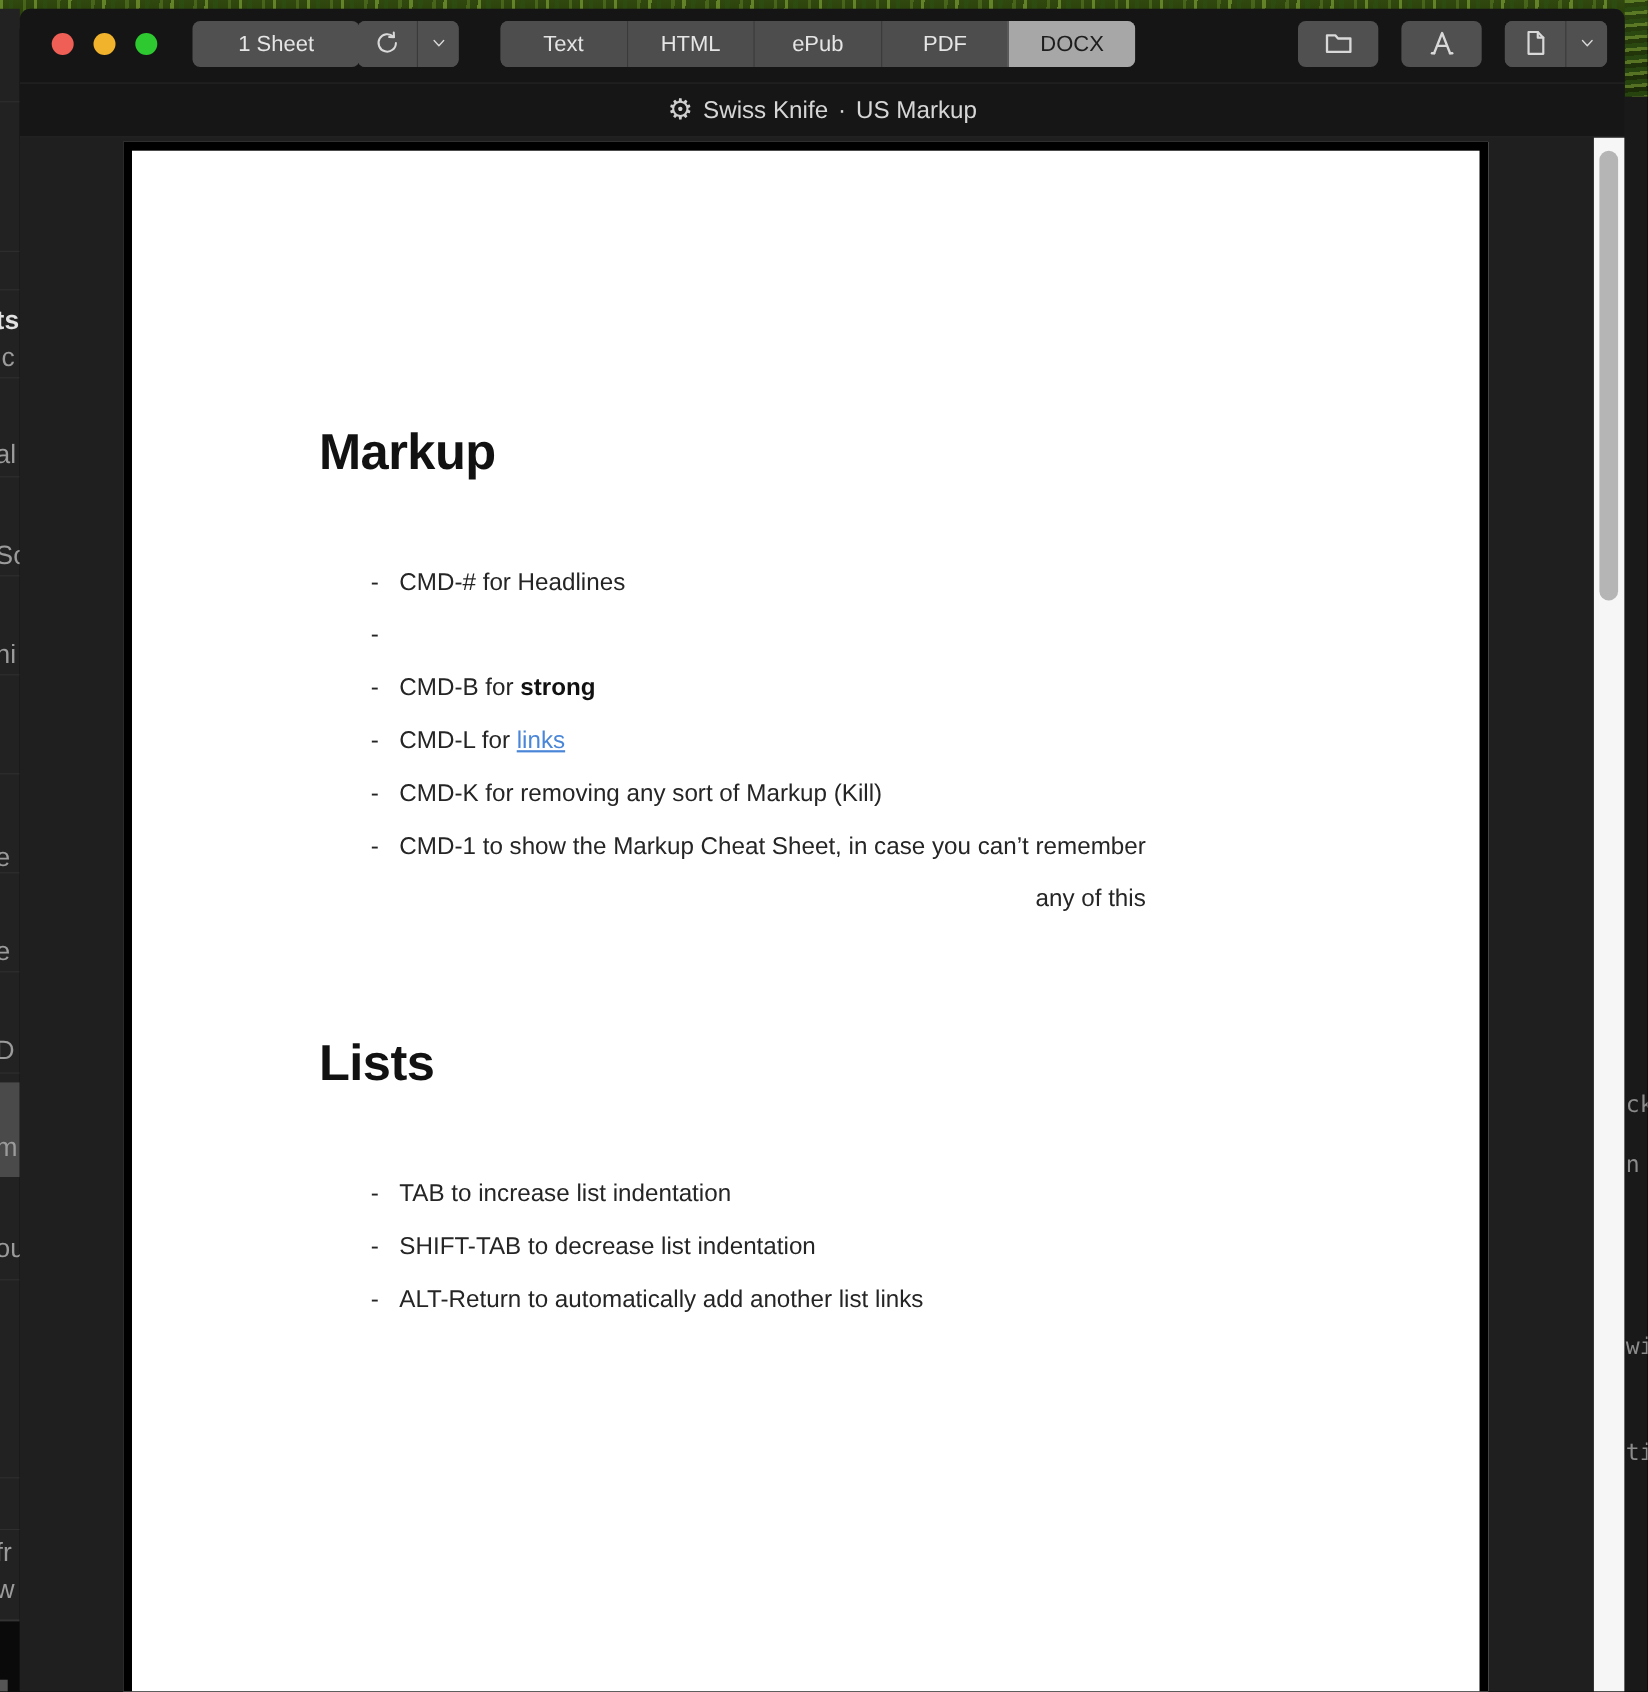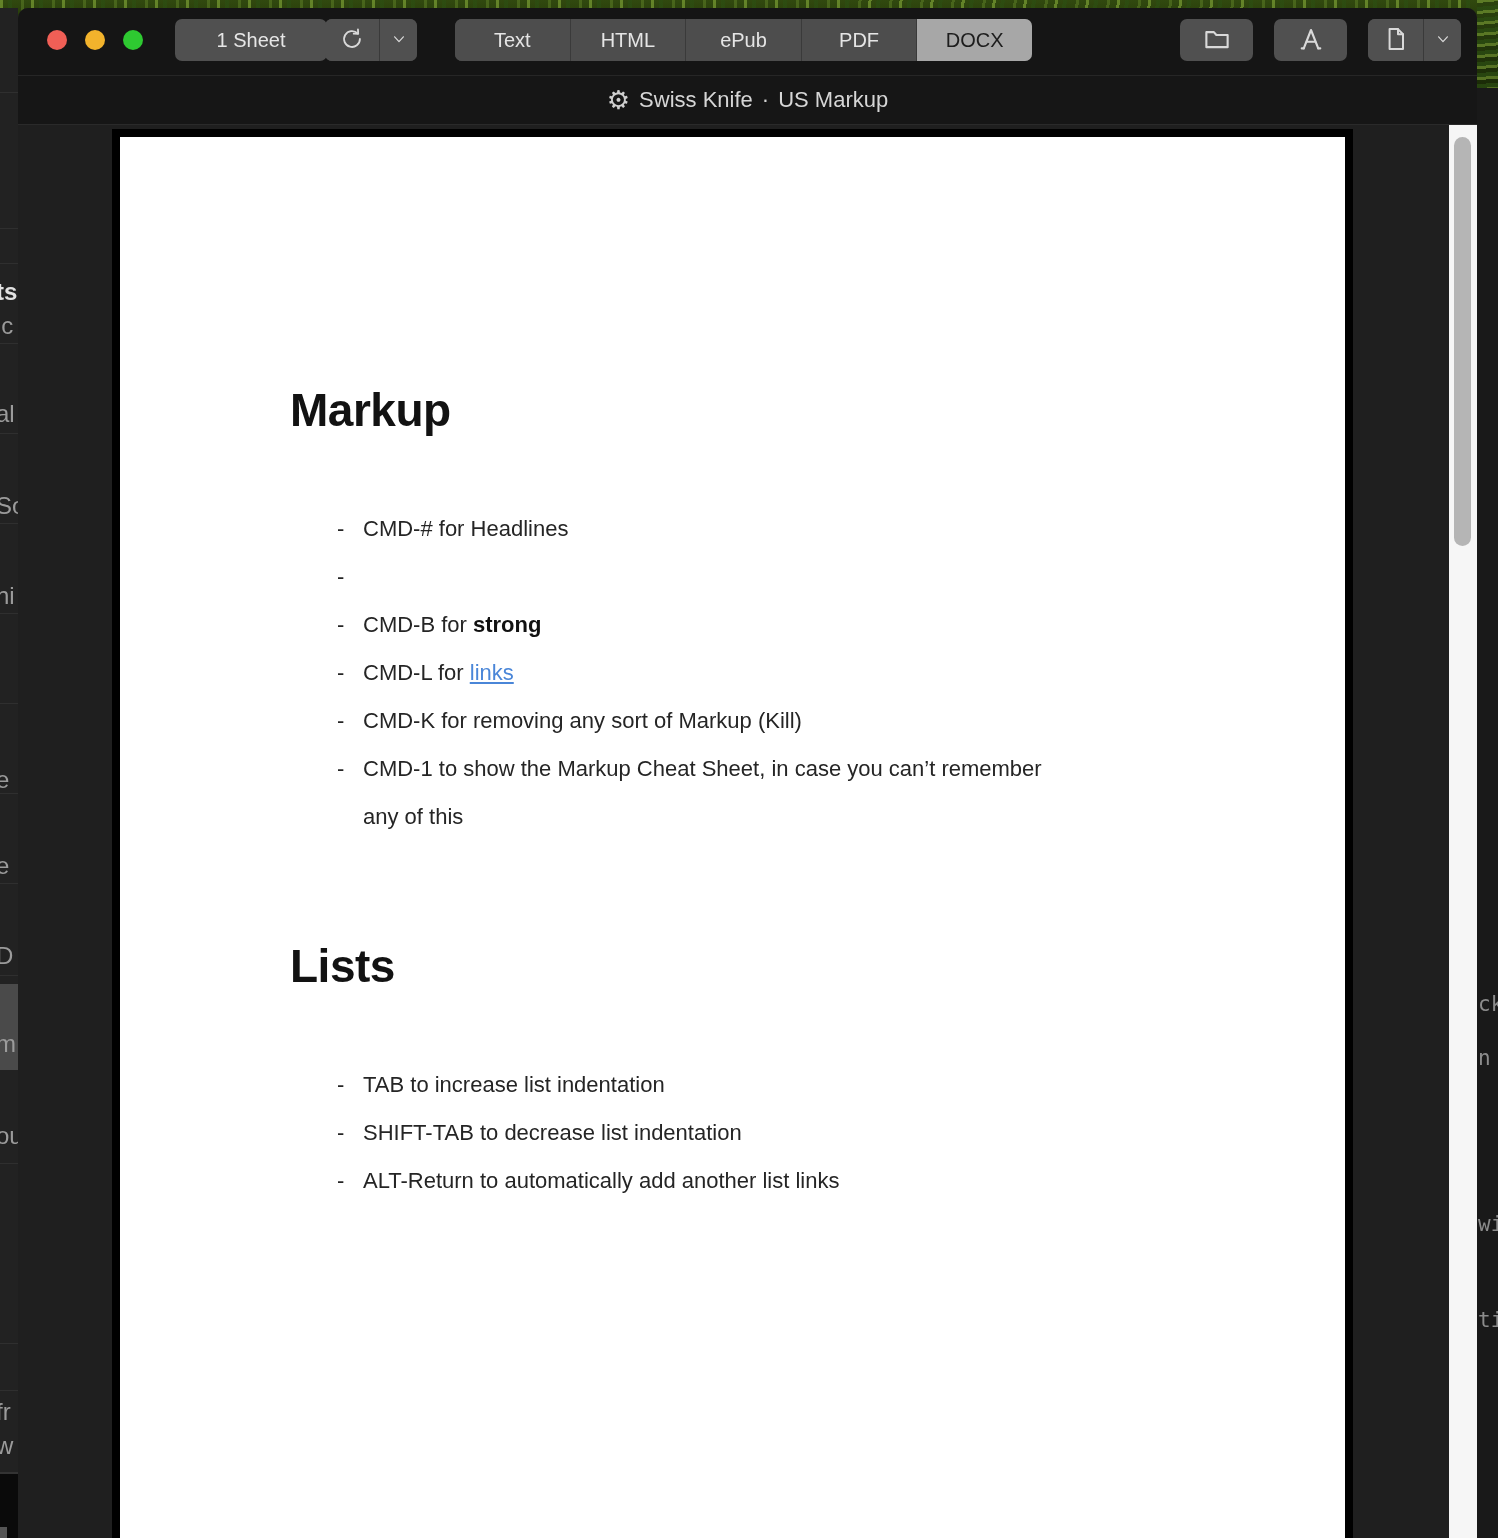--- a/index.html
+++ b/index.html
@@ -65,21 +65,21 @@
   .gear{font-family:"DejaVu Sans",sans-serif;font-size:26px;color:#cfcfcf;line-height:1;}
 
   .content{position:relative;height:1413px;background:#1f1f1f;overflow:hidden;}
   .page{position:absolute;left:94px;top:4px;width:1225px;height:1480px;background:#fff;border:8px solid #000;}
   .doc-inner{padding:248px 60px 0 170px;color:#252525;}
   .doc-h{font-size:46px;line-height:50px;font-weight:700;color:#121212;letter-spacing:-.5px;margin:100px 0 70px 0;}
   .doc-h:first-child{margin-top:0;}
   .doc-list{margin-left:47px;}
   .doc-li{display:flex;font-size:22px;line-height:48px;}
   .dash{width:26px;flex:0 0 26px;}
-  .li-text{max-width:800px;}
+  .li-text{max-width:800px;text-align:right;}
   .run.italic{font-style:italic;}
   .run.bold{font-weight:700;color:#111;margin-top:39px;}
   a.run.link{color:var(--link,#4a86d8);text-decoration:underline;}
 
   .scrolltrack{position:absolute;right:0;top:0;width:28px;height:1413px;background:#f6f6f6;}
   .scrollthumb{position:absolute;left:5px;top:12px;width:17px;height:409px;border-radius:9px;background:#b5b5b5;}
 </style>
 </head>
 <body>
 

